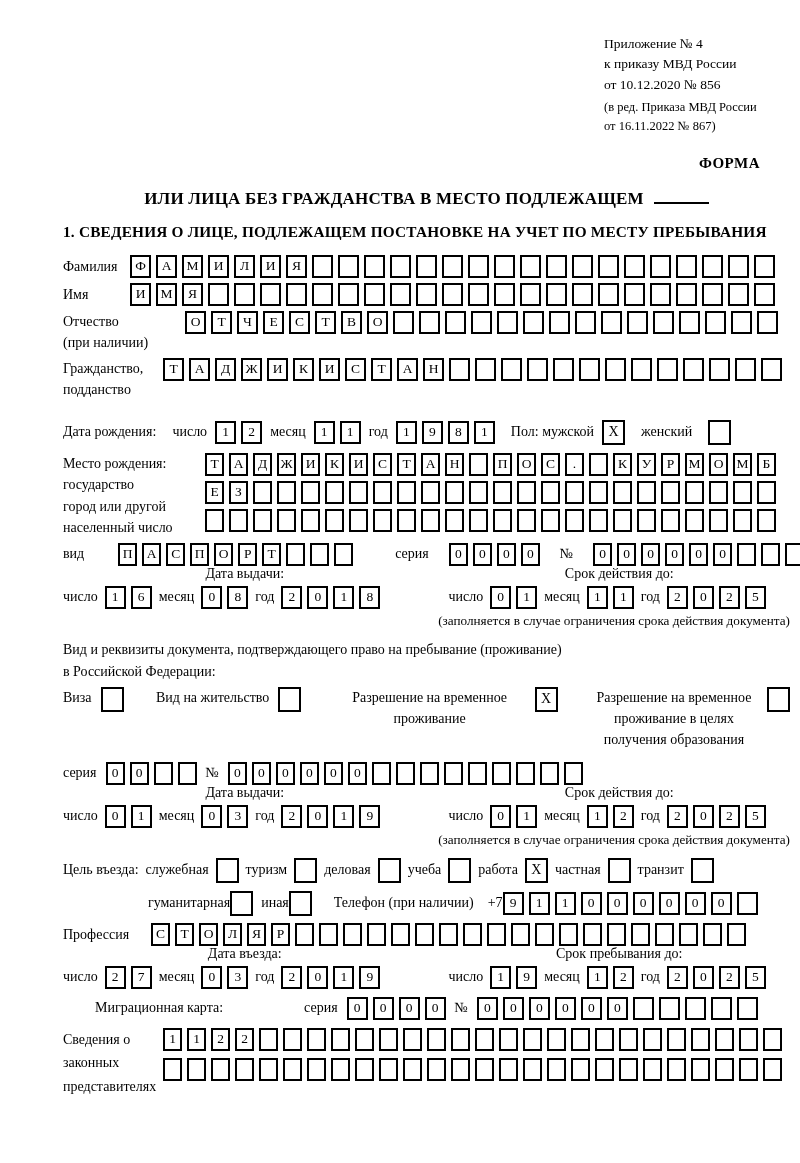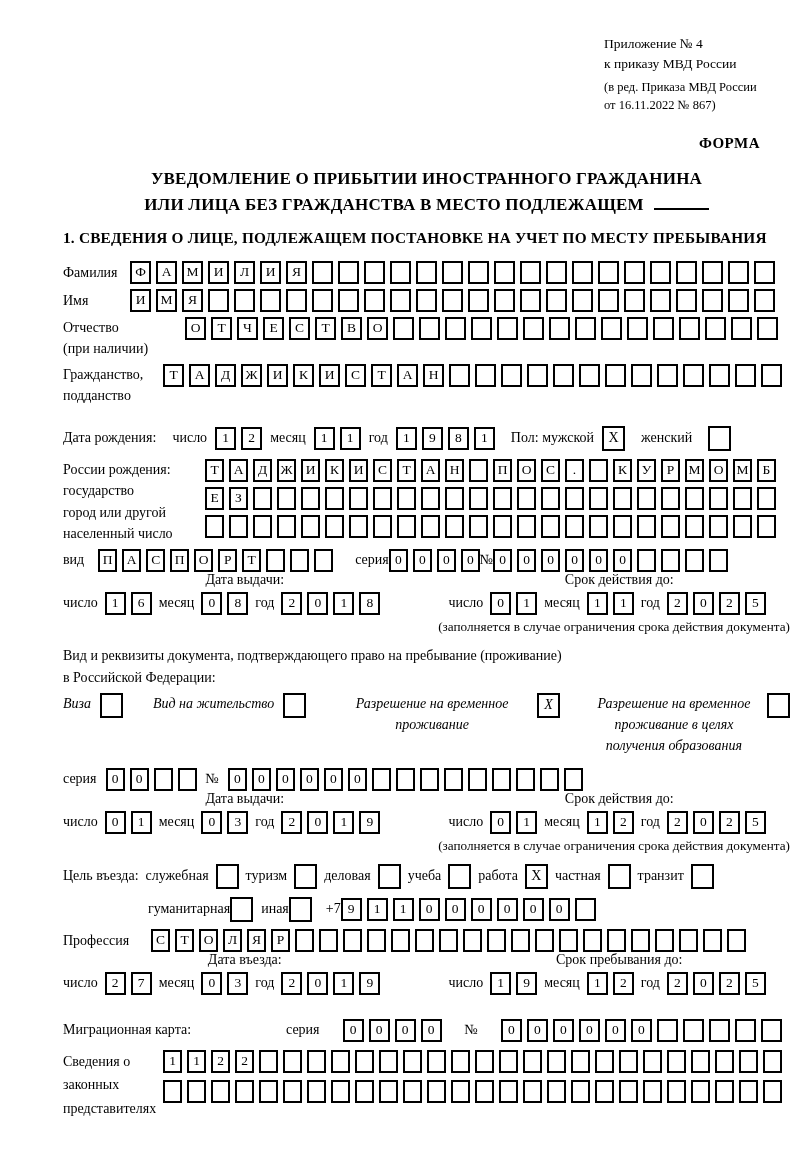--- a/index.html
+++ b/index.html
@@ -51,21 +51,21 @@
   .dates{display:flex;}
   .dhalf{width:50%;box-sizing:border-box;}
   .dhalf.right{padding-left:22px;}
   .dhead{text-align:center;margin-bottom:4px;}
   .dline{display:flex;align-items:center;gap:7px;}
   .note{text-align:right;font-size:13.2px;margin-top:4px;}
 
   .intro{margin-top:10px;line-height:22px;}
 
   .stay-opts{display:flex;align-items:flex-start;justify-content:space-between;margin-top:4px;}
-  .opt{display:flex;align-items:flex-start;gap:9px;font-style:italic;}
+  .opt{display:flex;align-items:flex-start;gap:9px;}
   .opt .olbl{line-height:21px;}
   .opt .center{text-align:center;}
   .wrap185{width:192px;}
   .wrap170{width:168px;}
 
   .purpose{display:flex;align-items:center;gap:7px;margin-top:10px;flex-wrap:nowrap;}
   .purpose .plbl{white-space:nowrap;}
   .purpose2{display:flex;align-items:center;gap:0;margin-top:8px;padding-left:85px;}
 
   
@@ -74,28 +74,28 @@
   .rep-cells .cells{margin-bottom:7px;}
 </style>
 </head>
 <body>
 
 <div class="sheet">
 
   <div class="appendix">
     <div>Приложение № 4</div>
     <div>к приказу МВД России</div>
+    <div>от 10.12.2020 № 856</div>
     <div class="rev rev-first">(в ред. Приказа МВД России</div>
     <div class="rev">от 16.11.2022 № 867)</div>
   </div>
 
   <div class="forma">ФОРМА</div>
 
   <div class="title">
-    <div>УВЕДОМЛЕНИЕ О ПРИБЫТИИ ИНОСТРАННОГО ГРАЖДАНИНА</div>
     <div><span>ИЛИ ЛИЦА БЕЗ ГРАЖДАНСТВА В МЕСТО ПОДЛЕЖАЩЕМ</span><span class="blank-line"></span></div>
   </div>
 
   <div class="sec-heading">1. СВЕДЕНИЯ О ЛИЦЕ, ПОДЛЕЖАЩЕМ ПОСТАНОВКЕ НА УЧЕТ ПО МЕСТУ ПРЕБЫВАНИЯ</div>
 
   <div class="row" style="margin-top:14px;">
     <div class="lbl w67">Фамилия</div>
     <div class="cells">
         <span class="cell">Ф</span>
         <span class="cell">А</span>
@@ -241,21 +241,21 @@
         <span class="cell">1</span>
       </span>
     <span class="gap8">Пол: мужской</span>
     <span class="checkbox">X</span>
     <span class="gap8">женский</span>
     <span class="checkbox gap8"></span>
   </div>
 
   <div class="bp">
     <div class="bp-labels">
-      <div>России рождения:</div>
+      <div>Место рождения:</div>
       <div>государство</div>
       <div>город или другой</div>
       <div>населенный число</div>
     </div>
     <div class="bp-cells">
       <div class="cells cells-sm">
           <span class="cell">Т</span>
           <span class="cell">А</span>
           <span class="cell">Д</span>
           <span class="cell">Ж</span>
@@ -329,21 +329,21 @@
           <span class="cell"></span>
           <span class="cell"></span>
           <span class="cell"></span>
           <span class="cell"></span>
           <span class="cell"></span>
         </div>
     </div>
   </div>
 
 
-  <div class="row" style="gap:0;margin-top:4px;">
+  <div class="row" style="gap:20px;margin-top:4px;">
     <span>вид</span>
     <span class="cells cells-sm gap14">
         <span class="cell">П</span>
         <span class="cell">А</span>
         <span class="cell">С</span>
         <span class="cell">П</span>
         <span class="cell">О</span>
         <span class="cell">Р</span>
         <span class="cell">Т</span>
         <span class="cell"></span>
@@ -536,20 +536,21 @@
     <span class="checkbox"></span>
     <span class="plbl">транзит</span>
     <span class="checkbox"></span>
   </div>
 
   <div class="purpose2">
     <span>гуманитарная</span>
     <span class="checkbox"></span>
     <span class="gap8">иная</span>
     <span class="checkbox"></span>
+    <span class="gap22">Телефон (при наличии)</span>
     <span class="gap14">+7</span>
     <span class="cells">
         <span class="cell">9</span>
         <span class="cell">1</span>
         <span class="cell">1</span>
         <span class="cell">0</span>
         <span class="cell">0</span>
         <span class="cell">0</span>
         <span class="cell">0</span>
         <span class="cell">0</span>
@@ -629,21 +630,21 @@
         <span class="cells">
             <span class="cell">2</span>
             <span class="cell">0</span>
             <span class="cell">2</span>
             <span class="cell">5</span>
           </span>
       </div>
     </div>
   </div>
 
-  <div class="row" style="gap:23px;margin-top:24px;">
+  <div class="row" style="gap:9px;margin-top:8px;justify-content:center;">
     <span style="width:200px;flex:none;">Миграционная карта:</span>
     <span>серия</span>
     <span class="cells">
         <span class="cell">0</span>
         <span class="cell">0</span>
         <span class="cell">0</span>
         <span class="cell">0</span>
       </span>
     <span>№</span>
     <span class="cells">

